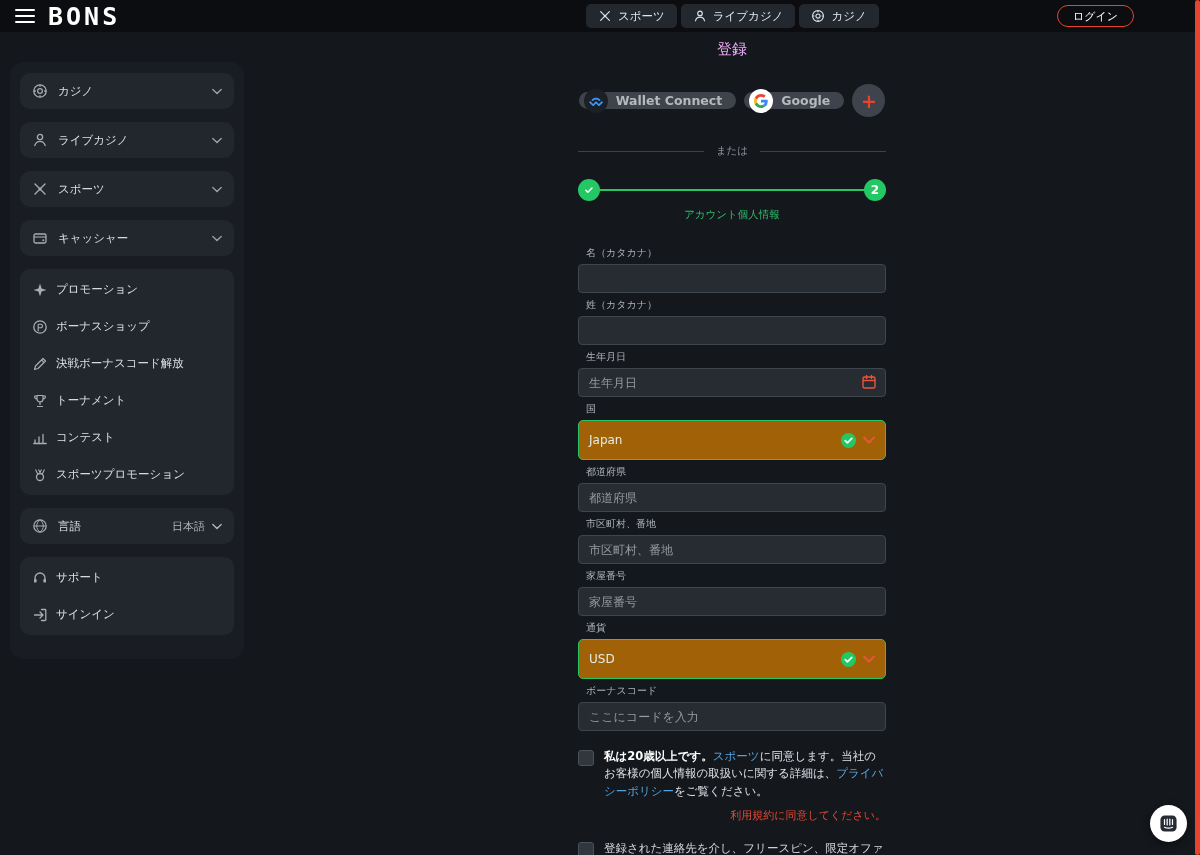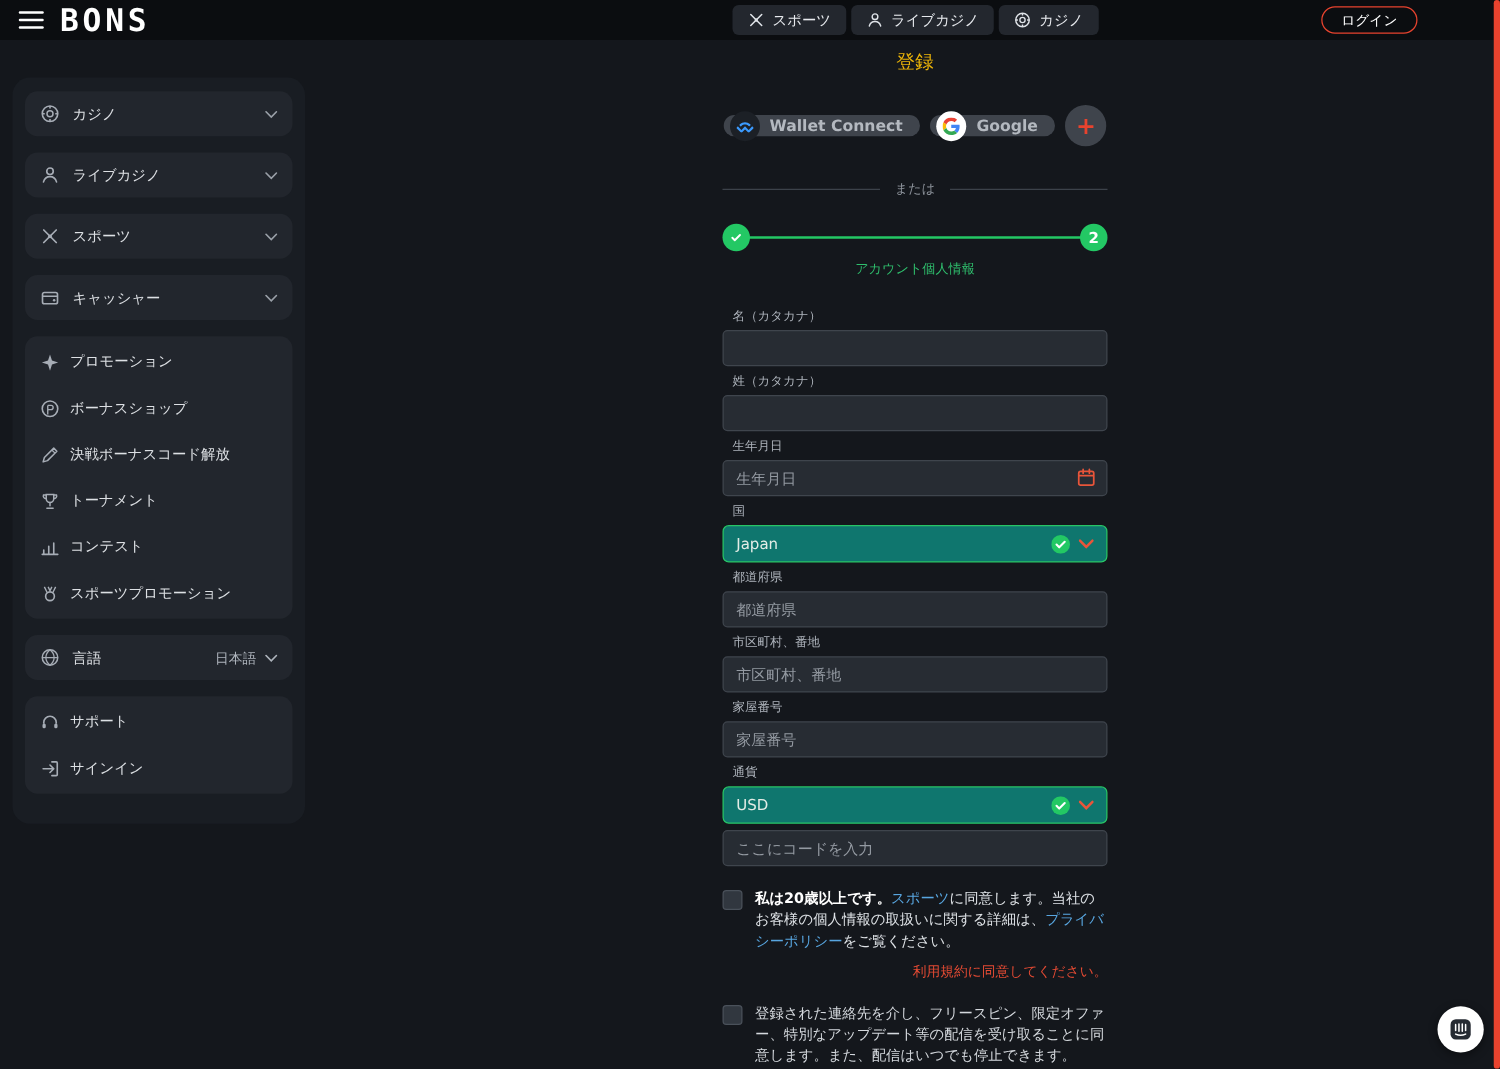--- a/index.html
+++ b/index.html
@@ -17,21 +17,21 @@
 
 .sidebar{position:absolute;left:10px;top:62px;width:234px;background:#191d23;border-radius:14px;padding:11px 10px}
 .side-item{display:flex;align-items:center;gap:10px;height:36px;background:#22262d;border-radius:10px;padding:0 12px;margin-bottom:13px;font-size:11.5px;color:#dde0e4;cursor:pointer}
 .side-item .chev{margin-left:auto;color:#9aa0a8}
 .side-group{background:#22262d;border-radius:10px;margin-bottom:13px;padding:2px 0}
 .group-item{display:flex;align-items:center;gap:8px;height:37px;padding:0 12px;font-size:11.5px;color:#dde0e4;cursor:pointer}
 .icon16{width:16px;height:16px;color:#a7adb6;flex:0 0 16px}
 .lang-value{margin-left:auto;color:#aeb4bc;font-size:11px;display:flex;align-items:center;gap:7px}
 
 .main-col{position:absolute;left:578px;top:32px;width:308px}
-.page-title{text-align:center;color:#eab308;font-size:15px;margin-top:8px;font-weight:normal}
+.page-title{text-align:center;color:#f0abfc;font-size:15px;margin-top:8px;font-weight:normal}
 .social-row{display:flex;justify-content:center;align-items:center;gap:8px;margin-top:25px}
 .social-btn{display:flex;align-items:center;gap:8px;background:#3f444c;border:none;border-radius:17px;height:17px;padding:0 14px 0 5px;color:#b4b9c0;font-size:12.5px;font-weight:bold;cursor:pointer;font-family:inherit;white-space:nowrap}
 .sb-icon{width:24px;height:24px;border-radius:50%;display:flex;align-items:center;justify-content:center;flex:0 0 24px}
 .wc-bg{background:#1c2026}
 .g-bg{background:#fff}
 .plus-btn{width:33px;height:33px;border-radius:50%;background:#3f444c;border:none;color:#e8432e;font-size:19px;font-weight:bold;cursor:pointer;display:flex;align-items:center;justify-content:center;font-family:inherit}
 .divider{display:flex;align-items:center;margin-top:27px}
 .divider .line{flex:1;height:1px;background:#3c424a}
 .divider .or{margin:0 12px;font-size:10.5px;color:#8f959d}
 .stepper{position:relative;margin-top:21px;height:22px}
@@ -39,21 +39,21 @@
 .step-c{position:absolute;top:0;width:22px;height:22px;border-radius:50%;background:#23c864;display:flex;align-items:center;justify-content:center;color:#fff;font-size:12px;font-weight:bold;cursor:pointer}
 .step-c.left{left:0}.step-c.right{right:0}
 .step-labels{display:flex;justify-content:center;margin-top:7px;font-size:10.5px;color:#2fbf6d}
 .form{margin-top:24px}
 .field{margin-bottom:5px}
 .field label{display:block;font-size:10px;color:#aeb4bc;padding-left:8px;margin-bottom:4px}
 .tinput{position:relative}
 .tinput input{width:100%;height:29px;background:#272c33;border:1px solid #3f454d;border-radius:4px;color:#e7eaee;font-size:12px;padding:0 10px;font-family:inherit;outline:none}
 .tinput input::placeholder{color:#949aa2;opacity:1}
 .cal-icon{position:absolute;right:9px;top:6px}
-.sel{display:flex;align-items:center;height:30px;background:#0f766e;border:1.5px solid #28c566;border-radius:5px;padding:0 10px;font-size:12px;color:#e3ece6;cursor:pointer}
+.sel{display:flex;align-items:center;height:40px;background:#a16207;border:1.5px solid #28c566;border-radius:5px;padding:0 10px;font-size:12px;color:#e3ece6;cursor:pointer}
 .sel .icons{margin-left:auto;display:flex;align-items:center;gap:7px}
 .agree{display:flex;gap:10px;margin-top:17px}
 .checkbox{width:16px;height:16px;background:#31373f;border:1px solid #4a515a;border-radius:3px;flex:0 0 16px;margin-top:2px;cursor:pointer}
 .agree-text{font-size:11.5px;line-height:1.5;color:#dfe3e7}
 .agree-text b{color:#fff}
 .agree-text a{color:#58a6e0;text-decoration:none;cursor:pointer}
 .error{font-size:11px;color:#e34a33;text-align:right;margin-top:8px}
 .agree2 .agree-text{color:#d4d8dd}
 
 .chat-bubble{position:absolute;right:13px;bottom:13px;width:37px;height:37px;border-radius:50%;background:#fff;display:flex;align-items:center;justify-content:center;cursor:pointer;box-shadow:0 2px 8px rgba(0,0,0,.45);z-index:9}
@@ -317,20 +317,21 @@
               <circle cx="8" cy="8" r="8" fill="#23c864"></circle>
               <path d="M4.5 8.2l2.3 2.3 4.7-4.7" stroke="#fff" stroke-width="1.8" fill="none" stroke-linecap="round" stroke-linejoin="round"></path>
             </svg>
           <svg width="12" height="8" viewBox="0 0 12 8">
               <path d="M1 1.5l5 5 5-5" stroke="#e8553a" stroke-width="2" fill="none" stroke-linecap="round"></path>
             </svg>
         </span>
       </div>
     </div>
     <div class="field">
+      <label>ボーナスコード</label>
       <div class="tinput"><input type="text" placeholder="ここにコードを入力" style=""></div>
     </div>
 
     <div class="agree">
       <div class="checkbox"></div>
       <div class="agree-text">
         <b>私は20歳以上です。</b><a>スポーツ</a><span>に同意します。当社のお客様の個人情報の取扱いに関する詳細は、</span><a>プライバシーポリシー</a><span>をご覧ください。</span>
       </div>
     </div>
     <div class="error">利用規約に同意してください。</div>

